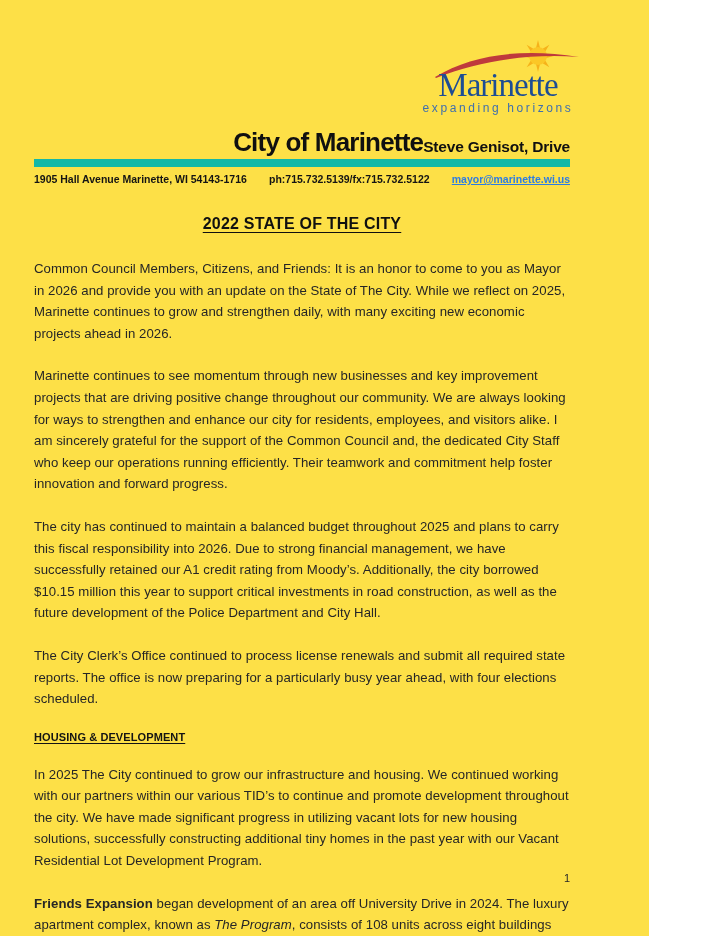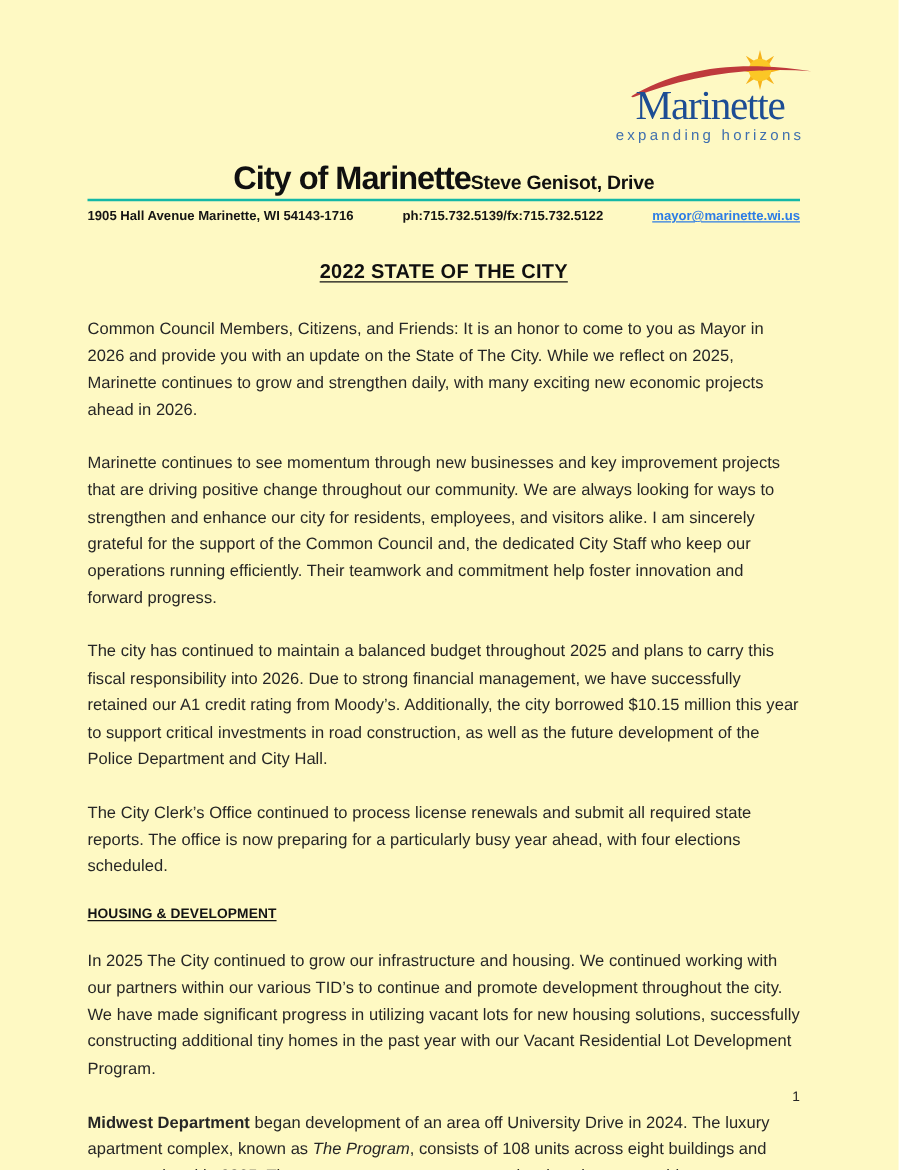--- a/index.html
+++ b/index.html
@@ -1,25 +1,25 @@
 <!DOCTYPE html>
 <html><head>
 <meta charset="utf-8">
 <style>
   html, body { margin: 0; padding: 0; background: #ffffff; }
   .page {
     position: relative;
-    width: 719px;
+    width: 649px;
     height: 936px;
-    background: #fef9c3;
+    background: #fde047;
     font-family: "Liberation Sans", sans-serif;
     color: #262626;
     overflow: hidden;
     box-sizing: border-box;
-    padding: 40px 79px 0 70px;
+    padding: 40px 79px 0 34px;
   }
 
   
   .logo-wrap {
     position: relative;
     width: 100%;
     height: 68px;
     margin-bottom: 20px;
   }
   .logo {
@@ -45,24 +45,24 @@
     font-size: 12px;
     letter-spacing: 2.6px;
     color: #3f6fae;
     margin-top: 1px;
     white-space: nowrap;
   }
 
   
   .lh-top {
     display: flex;
-    justify-content: center;
+    justify-content: flex-end;
     align-items: flex-end;
     padding-bottom: 3px;
-    border-bottom: 2px solid #14b8a6;
+    border-bottom: 8px solid #14b8a6;
   }
   .lh-org {
     font-size: 26px;
     font-weight: 800;
     letter-spacing: -0.8px;
     color: #101010;
     line-height: 28px;
   }
   .lh-mayor {
     font-size: 15.5px;
@@ -171,17 +171,17 @@
 
     <p>Common Council Members, Citizens, and Friends: It is an honor to come to you as Mayor in 2026 and provide you with an update on the State of The City. While we reflect on 2025, Marinette continues to grow and strengthen daily, with many exciting new economic projects ahead in 2026.</p>
     <p>Marinette continues to see momentum through new businesses and key improvement projects that are driving positive change throughout our community. We are always looking for ways to strengthen and enhance our city for residents, employees, and visitors alike. I am sincerely grateful for the support of the Common Council and, the dedicated City Staff who keep our operations running efficiently. Their teamwork and commitment help foster innovation and forward progress.</p>
     <p>The city has continued to maintain a balanced budget throughout 2025 and plans to carry this fiscal responsibility into 2026. Due to strong financial management, we have successfully retained our A1 credit rating from Moody’s. Additionally, the city borrowed $10.15 million this year to support critical investments in road construction, as well as the future development of the Police Department and City Hall.</p>
     <p>The City Clerk’s Office continued to process license renewals and submit all required state reports. The office is now preparing for a particularly busy year ahead, with four elections scheduled.</p>
 
     <h2 class="section-heading">HOUSING &amp; DEVELOPMENT</h2>
 
     <p>In 2025 The City continued to grow our infrastructure and housing. We continued working with our partners within our various TID’s to continue and promote development throughout the city. We have made significant progress in utilizing vacant lots for new housing solutions, successfully constructing additional tiny homes in the past year with our Vacant Residential Lot Development Program.</p>
 
-    <p><span class="rich-bold">Midwest Department</span><span> began development of an area off University Drive in 2024. The luxury apartment complex, known as </span><span class="rich-italic">The Program</span><span>, consists of 108 units across eight buildings and was completed in 2025. The apartments are now open and welcoming new residents.</span></p>
+    <p><span class="rich-bold">Friends Expansion</span><span> began development of an area off University Drive in 2024. The luxury apartment complex, known as </span><span class="rich-italic">The Program</span><span>, consists of 108 units across eight buildings and was completed in 2025. The apartments are now open and welcoming new residents.</span></p>
   </div>
 
   <div class="page-number">1</div>
 </div>
 
 </body></html>

